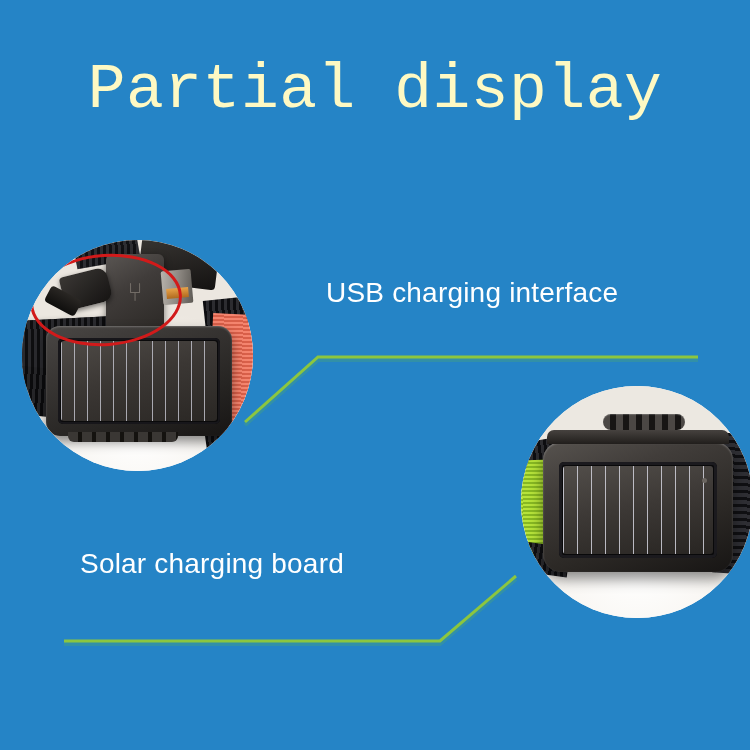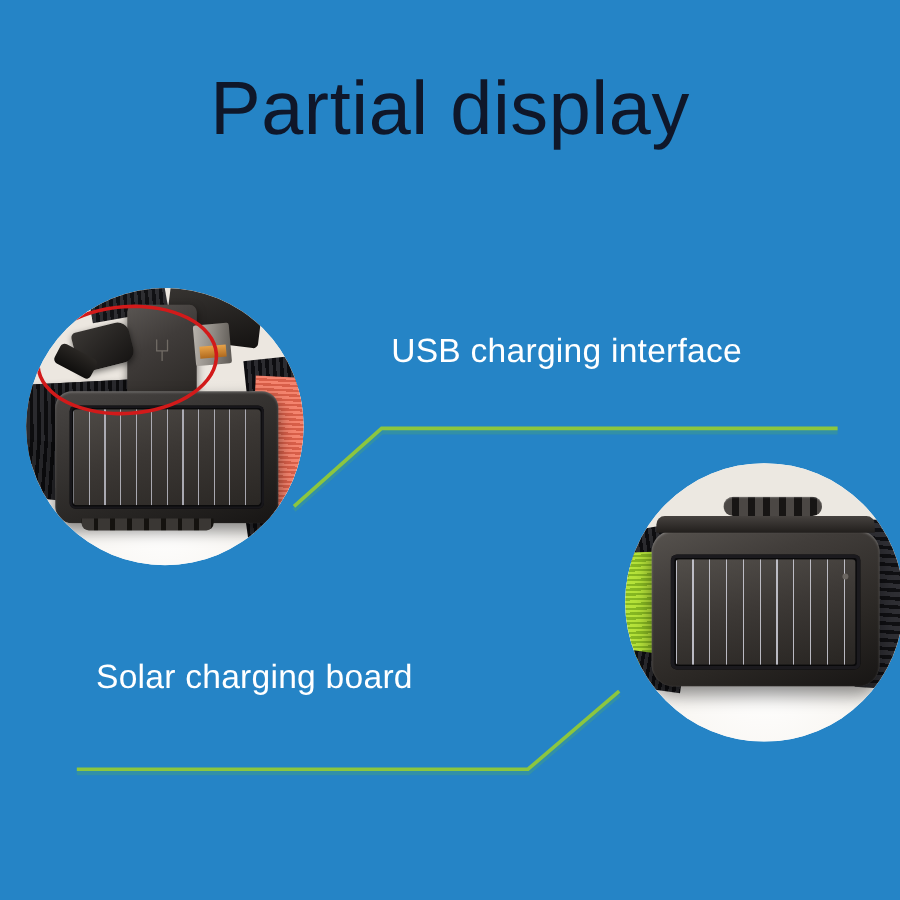--- a/index.html
+++ b/index.html
@@ -15,26 +15,27 @@
     background:#2584c6;
     overflow:hidden;
   }
 
   
   #page-title {
     position:absolute;
     left:0; top:58px;
     width:750px;
     text-align:center;
-    color:#0f172a;
+    color:#fef9c3;
     font-size:63px;
     font-weight:400;
     letter-spacing:0.5px;
     line-height:1.05;
     white-space:nowrap;
+    font-family:Liberation Mono, monospace;
   }
 
   
   .callout-label {
     position:absolute;
     color:#ffffff;
     font-size:28px;
     font-weight:400;
     letter-spacing:0.2px;
     white-space:nowrap;

